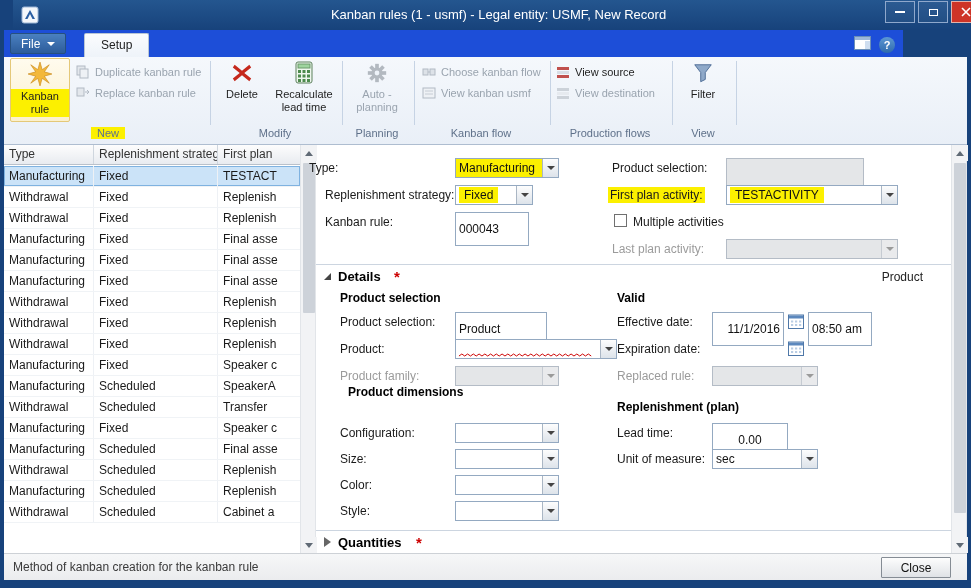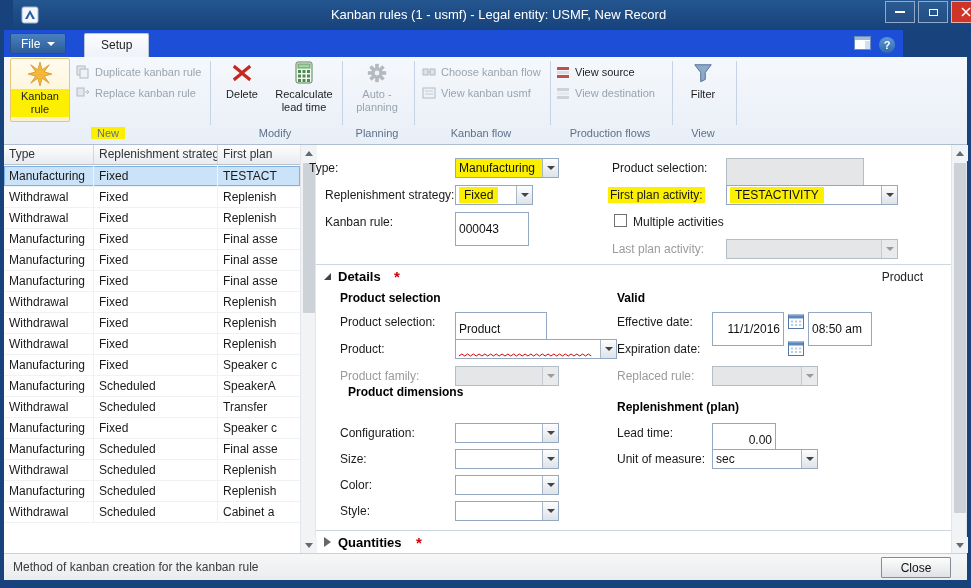--- a/index.html
+++ b/index.html
@@ -521,21 +521,21 @@
     <div class="combo dis" style="left:708px; top:221px; width:106px;">
       <span class="txt"></span>
       <span class="btn">
           <span class="caret"></span>
         </span>
     </div>
 
     <span class="subhdr" style="left:613px; top:255px;">Replenishment (plan)</span>
 
     <span class="lbl" style="left:613px; top:281px;">Lead time:</span>
-    <input class="tfield" style="left: 708px; top: 278px; width: 64px; text-align: right;" value="0.00">
+    <input class="tfield" style="left: 708px; top: 278px; width: 76px; text-align: center;" value="0.00">
 
     <span class="lbl" style="left:613px; top:307px;">Unit of measure:</span>
     <div class="combo" style="left:708px; top:304px; width:106px;">
       <span class="txt">
           <span>sec</span>
         </span>
       <span class="btn">
           <span class="caret"></span>
         </span>
     </div>

